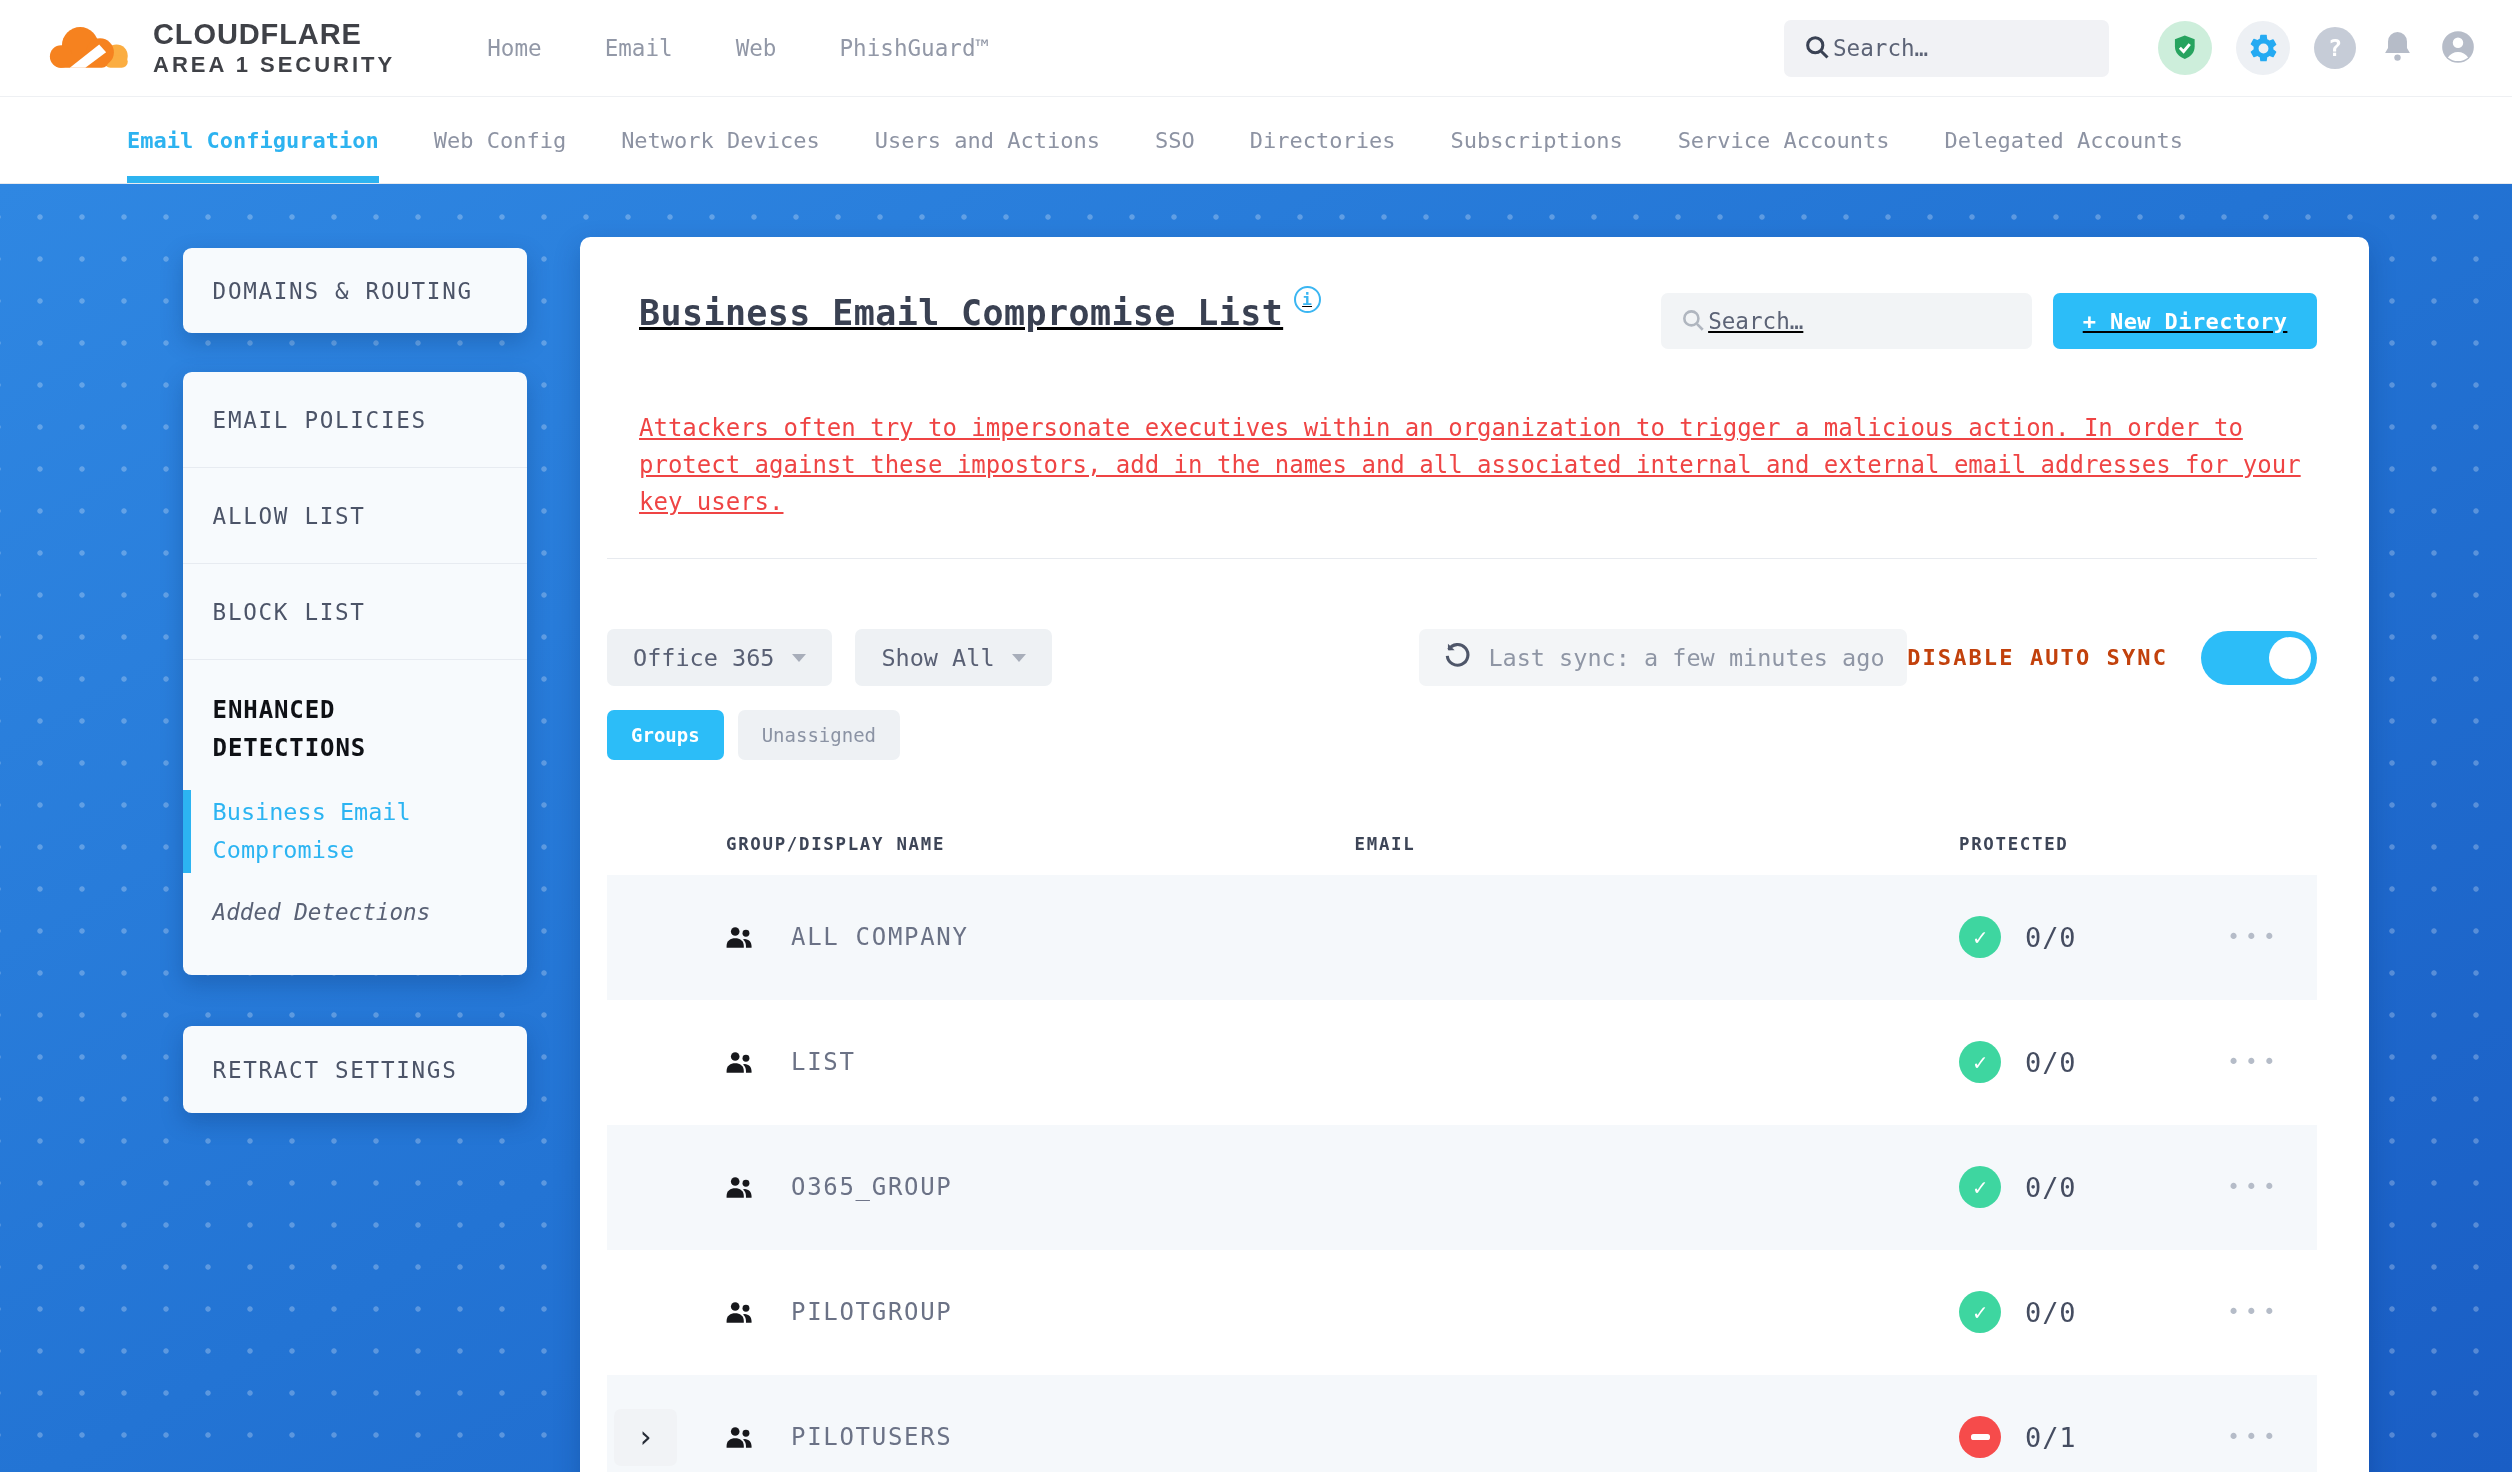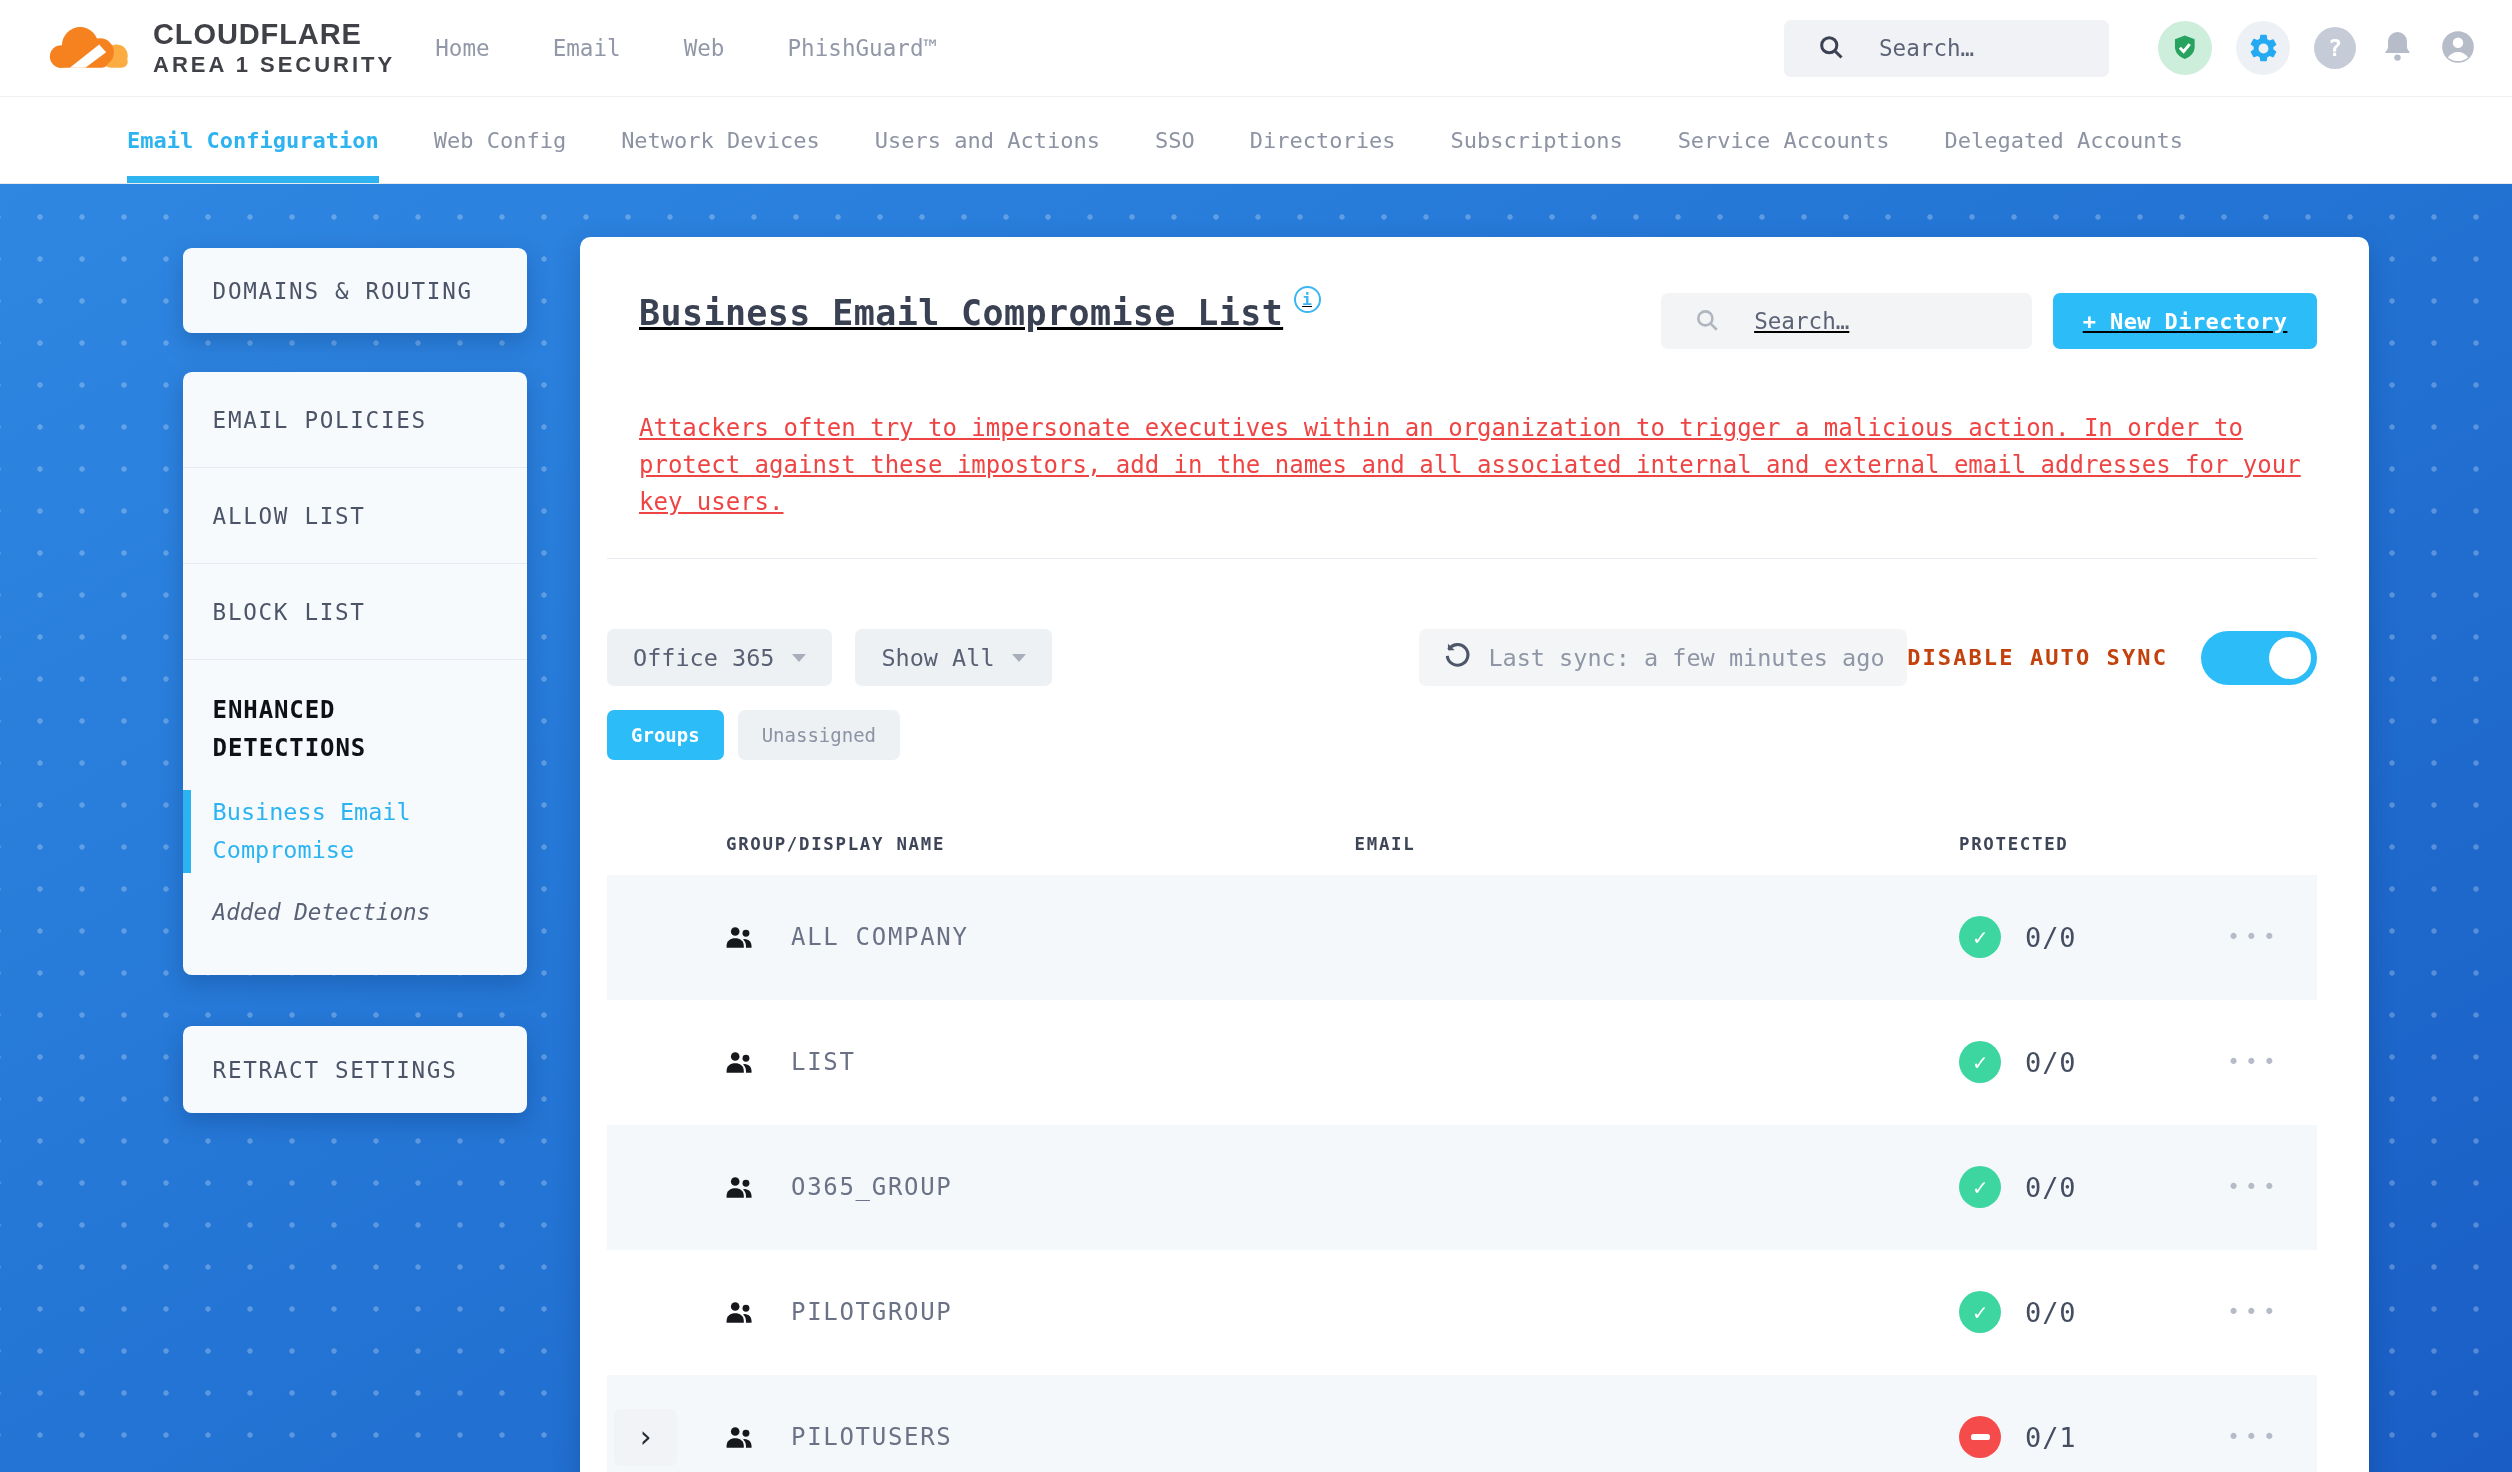--- a/index.html
+++ b/index.html
@@ -7,25 +7,25 @@
     font-family:"DejaVu Sans Mono", monospace; }
   #app { position:relative; width:2512px; height:1462px; }
 
   
   .topbar { height:97px; background:#fff; display:flex; align-items:center;
     padding:0 35px 0 49px; border-bottom:0.9px solid #eef0f3; }
   .brand { display:flex; align-items:center; gap:14px; cursor:pointer; }
   .brand-text { font-family:"Liberation Sans", sans-serif; color:#3f4147; }
   .brand-line1 { font-size:29px; font-weight:bold; letter-spacing:0.9px; }
   .brand-line2 { font-size:22px; font-weight:bold; letter-spacing:3px; margin-top:1.7px; }
-  .topnav { display:flex; gap:63px; margin-left:40px; }
+  .topnav { display:flex; gap:63px; margin-left:92px; }
   .topnav-item { font-size:22.6px; color:#9298a7; cursor:pointer; }
   .top-right { margin-left:auto; display:flex; align-items:center; }
-  .searchbox { display:flex; align-items:center; gap:34px; background:#f1f2f5;
-    border-radius:7px; height:57px; width:325px; padding:0 33px; }
+  .searchbox { display:flex; align-items:center; gap:2px; background:#f1f2f5;
+    border-radius:7px; height:57px; width:325px; padding:0 19px; }
   .searchbox input { border:none; outline:none; background:transparent; width:100%;
     font-family:"DejaVu Sans Mono", monospace; font-size:22.6px; color:#4c5468; }
   .searchbox input::placeholder { color:#5c6376; }
   .top-icons { display:flex; align-items:center; gap:24px; margin-left:49px; }
   .icon-circle { border-radius:50%; display:flex; align-items:center; justify-content:center; cursor:pointer; }
   .shield-bg { width:54px; height:54px; background:#cdeedb; }
   .gear-bg { width:54px; height:54px; background:#edf0f4; }
   .help-bg { width:42px; height:42px; background:#c6ccd7; color:#fff; font-size:23.5px; font-weight:bold; }
 
   

